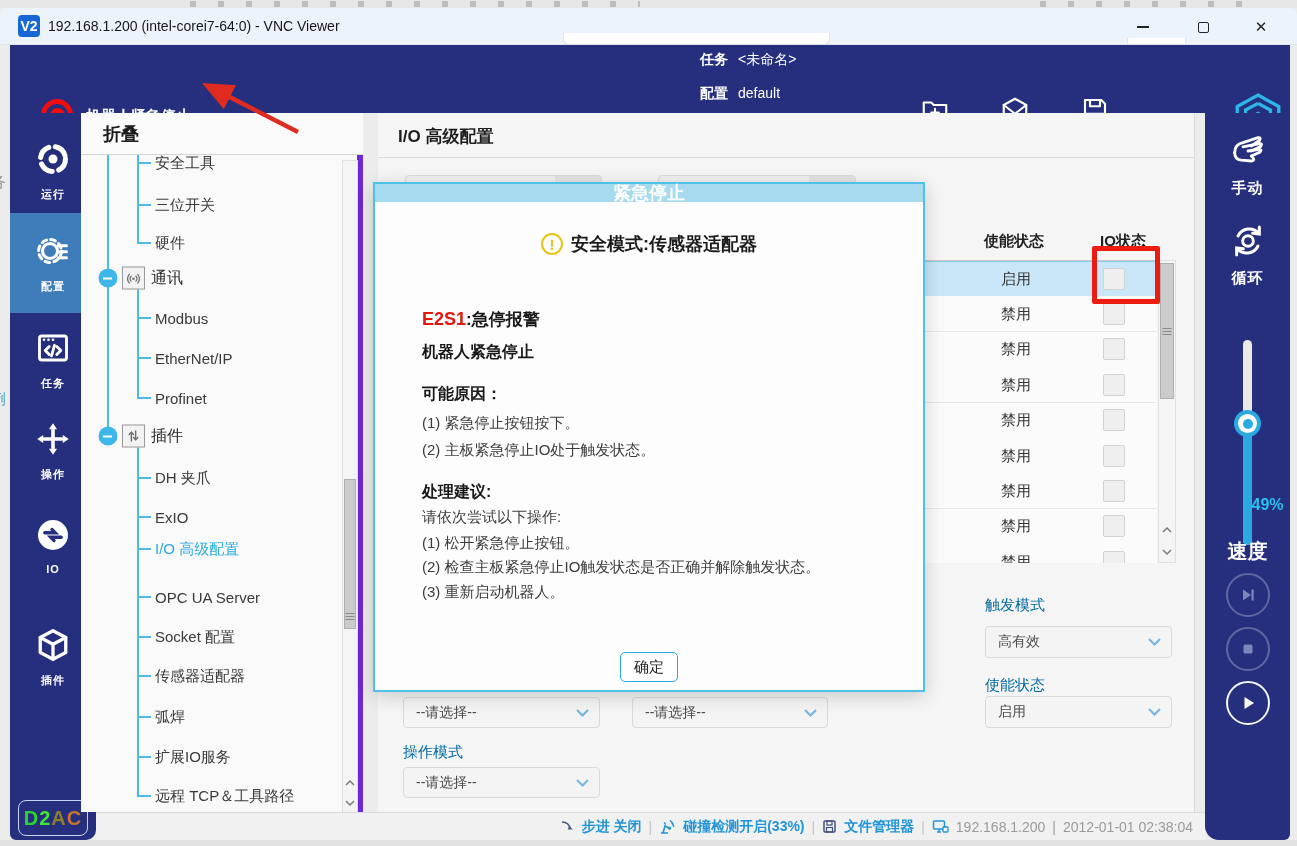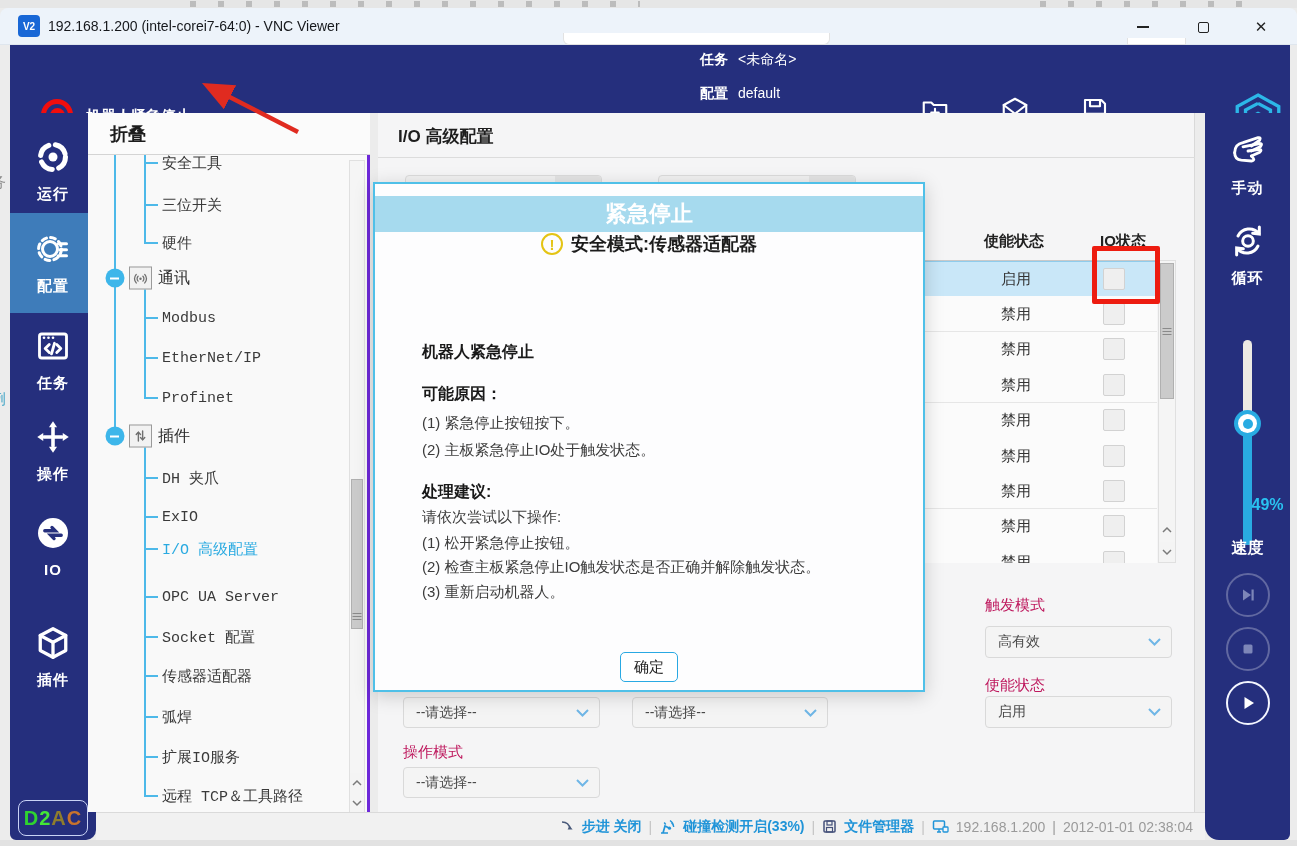--- a/index.html
+++ b/index.html
@@ -10,21 +10,21 @@
   
   .top-strip { position:absolute; left:0; top:0; width:1297px; height:8px; background:#e6e6e6; }
   .strip-marks { position:absolute; top:1px; height:6px; background:repeating-linear-gradient(90deg,#9a9a9a 0 6px,transparent 6px 28px); opacity:.55; }
   .left-sliver { position:absolute; left:0; top:45px; width:10px; height:795px; background:#ececec; overflow:hidden; }
   .left-sliver span { position:absolute; left:-9px; font-size:15px; }
   .right-sliver { position:absolute; right:0; top:45px; width:7px; height:795px; background:#ececec; }
   .bottom-sliver { position:absolute; left:0; top:840px; width:1297px; height:6px; background:#e2e2e2; }
 
   
   .titlebar { position:absolute; left:0; top:8px; width:1297px; height:37px; background:#edf3fa; border-radius:8px 8px 0 0; border-bottom:1px solid #dfe6ee; }
-  .vnc-badge { position:absolute; left:18px; top:7px; width:22px; height:22px; background:#1867d6; color:#fff; border-radius:4px; font-size:10px; font-weight:bold; display:flex; align-items:center; justify-content:center; }
+  .vnc-badge { position:absolute; left:18px; top:7px; width:22px; height:22px; background:#1867d6; color:#fff; border-radius:4px; font-size:14px; font-weight:bold; display:flex; align-items:center; justify-content:center; }
   .vnc-title { position:absolute; left:48px; top:10px; font-size:14px; color:#16181c; }
   .win-btn { position:absolute; top:6px; width:46px; height:26px; display:flex; align-items:center; justify-content:center; }
   .win-min i { display:block; width:12px; height:2px; background:#222; }
   .win-max i { display:block; width:11px; height:11px; border:1.6px solid #222; border-radius:2px; }
   .win-close { font-size:15px; color:#222; }
   .toolbar-peek { position:absolute; background:#fff; border:1px solid #e2e2e2; border-top:none; }
 
   
   .app-header { position:absolute; left:10px; top:45px; width:1280px; height:68px; background:#252f7d; }
   .estop-ind { position:absolute; left:31px; top:54px; width:32px; height:32px; border:5px solid #f10d0d; border-radius:50%; background:#252f7d; }
@@ -34,26 +34,26 @@
   .hdr-field b { font-weight:bold; margin-right:10px; }
   .hdr-action { position:absolute; top:50px; width:64px; text-align:center; color:#fff; cursor:pointer; }
   .hdr-action svg { width:30px; height:30px; }
   .hdr-action .lbl { font-size:14px; margin-top:2px; }
   .app-logo { position:absolute; left:1222px; top:48px; width:52px; height:54px; color:#2cb7e8; }
 
   
   .left-nav { position:absolute; left:10px; top:113px; width:86px; height:727px; background:#252f7d; border-radius:0 0 10px 6px; }
   .nav-item { position:absolute; left:0; width:86px; height:86px; display:flex; flex-direction:column; align-items:center; justify-content:center; color:#fff; cursor:pointer; }
   .nav-item svg { width:36px; height:36px; }
-  .nav-item .lbl { font-size:15px; font-weight:bold; margin-top:6px; letter-spacing:1px; }
+  .nav-item .lbl { font-size:11px; font-weight:bold; margin-top:6px; letter-spacing:1px; }
   .nav-item.active { background:#3e7cba; height:100px; }
   .d2ac { position:absolute; left:8px; top:687px; width:70px; height:36px; border:1.5px solid #c8d2f5; border-radius:8px; display:flex; align-items:center; justify-content:center; font-size:20px; font-weight:bold; letter-spacing:1px; }
 
   
-  .tree-panel { position:absolute; left:88px; top:113px; width:282px; height:699px; background:#f9f9f9; border-right:3px solid #6d28d9;font-family:Liberation Mono, monospace; }
+  .tree-panel { position:absolute; left:81px; top:113px; width:282px; height:699px; background:#f9f9f9; border-right:6px solid #6d28d9; }
   .tree-head { position:absolute; left:0; top:0; width:282px; height:42px; background:#fbfbfb; border-bottom:1px solid #d4d4d4; }
   .tree-head .lbl { position:absolute; left:22px; top:9px; font-size:18px; font-weight:bold; color:#1c1c1c; }
   .tree-body { position:absolute; left:0; top:42px; width:261px; height:657px; overflow:hidden;text-align:center; }
   .tline { position:absolute; width:2px; background:#4db9e9; }
   .tstub { position:absolute; height:2px; background:#4db9e9; }
   .tree-leaf { position:absolute; transform:translateY(-50%); font-size:15px; color:#3a3a3a; white-space:nowrap; cursor:pointer; }
   .tree-leaf.selected { color:#29aae1; }
   .tree-group-label { position:absolute; transform:translateY(-50%); font-size:16px; color:#2a2a2a; white-space:nowrap; cursor:pointer; }
   .minus-btn { position:absolute; width:19px; height:19px; border-radius:50%; background:#3db6ea; transform:translate(-50%,-50%); cursor:pointer; }
   .minus-btn i { position:absolute; left:50%; top:50%; width:9px; height:2px; background:#fff; transform:translate(-50%,-50%); }
@@ -73,48 +73,48 @@
   .bg-dd { position:absolute; height:26px; background:#f1f1f1; border:1px solid #dcdcdc; border-radius:4px; }
   .bg-dd .cap { position:absolute; right:0; top:0; width:46px; height:100%; background:#e4e4e4; border-radius:0 4px 4px 0; }
 
   .col-head { position:absolute; transform:translateX(-50%); font-size:15px; font-weight:bold; color:#222; }
   .io-table { position:absolute; left:202px; top:147px; width:577px; height:303px; overflow:hidden; border-top:1px solid #c9c9c9; }
   .trow { position:absolute; left:0; width:577px; height:36px; border-bottom:1px solid #e6e6e6; background:#fbfbfb; }
   .trow.hl { background:#c9e7f8; border-top:1px solid #8fccec; border-bottom:1px solid #8fccec; }
   .trow .en { position:absolute; left:381px; width:110px; top:50%; transform:translateY(-50%); text-align:center; font-size:15px; color:#333; }
   .trow .cb { position:absolute; left:523px; top:50%; transform:translateY(-50%); width:22px; height:22px; background:#efefef; border:1px solid #d2d2d2; border-radius:2px; cursor:pointer; }
 
-  .form-label { position:absolute; font-size:15px; color:#be185d; }
+  .form-label { position:absolute; font-size:15px; color:#0369a1; }
   .dropdown { position:absolute; background:#f4f4f4; border:1px solid #d9d9d9; border-radius:4px; font-size:14px; color:#4a4a4a; display:flex; align-items:center; padding:0 12px; cursor:pointer; }
   .dropdown .chev { position:absolute; right:10px; top:50%; transform:translateY(-50%); color:#6fb6e6; }
   .dropdown .chev svg { width:13px; height:9px; display:block; }
 
   
   .dialog { position:absolute; left:373px; top:182px; width:552px; height:510px; background:#fdfdfe; border:2px solid #4fc0e8; box-shadow:0 4px 18px rgba(0,0,0,.18); z-index:50; }
-  .dlg-title { position:absolute; left:0; top:12px; width:100%; height:36px; background:#a6daee; color:#fff; font-size:22px; font-weight:bold; display:flex; align-items:center; justify-content:center; }
+  .dlg-title { position:absolute; left:0; top:0; width:100%; height:18px; background:#a6daee; color:#fff; font-size:18px; font-weight:bold; display:flex; align-items:center; justify-content:center; }
   .dlg-alert { position:absolute; left:0; top:48px; width:100%; display:flex; align-items:center; justify-content:center; gap:8px; font-size:18px; font-weight:bold; color:#1c1c1c; }
   .warn-ic { width:22px; height:22px; border:2.5px solid #e4c414; border-radius:50%; color:#e4c414; font-weight:bold; font-size:15px; display:flex; align-items:center; justify-content:center; }
   .dlg-line { position:absolute; left:47px; right:18px; font-size:15px; color:#3c3c3c; }
   .dlg-line.b { font-weight:bold; color:#191919; font-size:16px; }
   .err-code { color:#e3170d; font-weight:bold; font-size:18px; }
   .err-name { color:#191919; font-weight:bold; font-size:17px; }
   .dlg-ok { position:absolute; left:50%; top:468px; transform:translateX(-50%); width:58px; height:30px; background:#fff; border:1.5px solid #29a9e3; border-radius:5px; font-size:15px; color:#222; display:flex; align-items:center; justify-content:center; cursor:pointer; }
 
   
   .right-bar { position:absolute; left:1205px; top:113px; width:85px; height:727px; background:#252f7d; border-radius:0 0 6px 14px; }
   .rb-item { position:absolute; left:0; width:85px; text-align:center; color:#fff; cursor:pointer; }
   .rb-item svg { width:40px; height:40px; }
   .rb-item .lbl { font-size:15px; font-weight:bold; margin-top:4px; letter-spacing:1px; }
   .slider-track { position:absolute; left:38px; top:227px; width:9px; height:205px; background:#eceae4; border-radius:5px; }
   .slider-fill { position:absolute; left:38px; width:9px; background:#29abe2; border-radius:5px; }
   .slider-handle { position:absolute; left:42.5px; width:27px; height:27px; margin-left:-13.5px; border-radius:50%; background:#29abe2; cursor:pointer; }
   .slider-handle:before { content:""; position:absolute; left:4px; top:4px; width:19px; height:19px; border-radius:50%; background:#fff; }
   .slider-handle:after { content:""; position:absolute; left:8.5px; top:8.5px; width:10px; height:10px; border-radius:50%; background:#29abe2; }
   .speed-pct { position:absolute; left:0; width:85px; text-align:center; color:#29c2f1; font-size:16px; font-weight:bold; }
-  .speed-lbl { position:absolute; left:0; width:85px; text-align:center; color:#fff; font-size:16px; font-weight:bold; }
+  .speed-lbl { position:absolute; left:0; width:85px; text-align:center; color:#fff; font-size:20px; font-weight:bold; }
   .transport { position:absolute; left:50%; transform:translateX(-50%); width:44px; height:44px; border-radius:50%; border:2px solid rgba(255,255,255,.28); display:flex; align-items:center; justify-content:center; color:#7d86b8; cursor:pointer; }
   .transport.on { border-color:#f4f6ff; color:#fff; }
   .transport svg { width:20px; height:20px; }
 
   
   .statusbar { position:absolute; left:96px; top:812px; width:1109px; height:28px; background:#f1f1f1; border-top:1px solid #dadada; display:flex; align-items:center; justify-content:flex-end; padding-right:12px; gap:7px; font-size:14px; }
   .statusbar .blue { color:#2094d8; font-weight:bold; }
   .statusbar .gray { color:#9a9a9a; }
   .statusbar .div { color:#c2c2c2; font-weight:normal; }
   .statusbar svg { display:block; }
@@ -458,20 +458,23 @@
     </div>
   </div>
 
   <div class="anno-rect"></div>
 
   <div class="dialog">
     <div class="dlg-title">紧急停止</div>
     <div class="dlg-alert">
       <span class="warn-ic">!</span>
       <span>安全模式:传感器适配器</span>
+    </div>
+    <div class="dlg-line" style="top:124px;">
+      <span class="err-code">E2S1</span><span class="err-name">:急停报警</span>
     </div>
     <div class="dlg-line b" style="top:158px;">机器人紧急停止</div>
     <div class="dlg-line b" style="top:200px;font-family:Liberation Mono, monospace;">可能原因：</div>
     <div class="dlg-line" style="top:230px;">(1) 紧急停止按钮按下。</div>
     <div class="dlg-line" style="top:257px;">(2) 主板紧急停止IO处于触发状态。</div>
     <div class="dlg-line b" style="top:298px;">处理建议:</div>
     <div class="dlg-line" style="top:324px;">请依次尝试以下操作:</div>
     <div class="dlg-line" style="top:350px;">(1) 松开紧急停止按钮。</div>
     <div class="dlg-line" style="top:374px;">(2) 检查主板紧急停止IO触发状态是否正确并解除触发状态。</div>
     <div class="dlg-line" style="top:399px;">(3) 重新启动机器人。</div>

